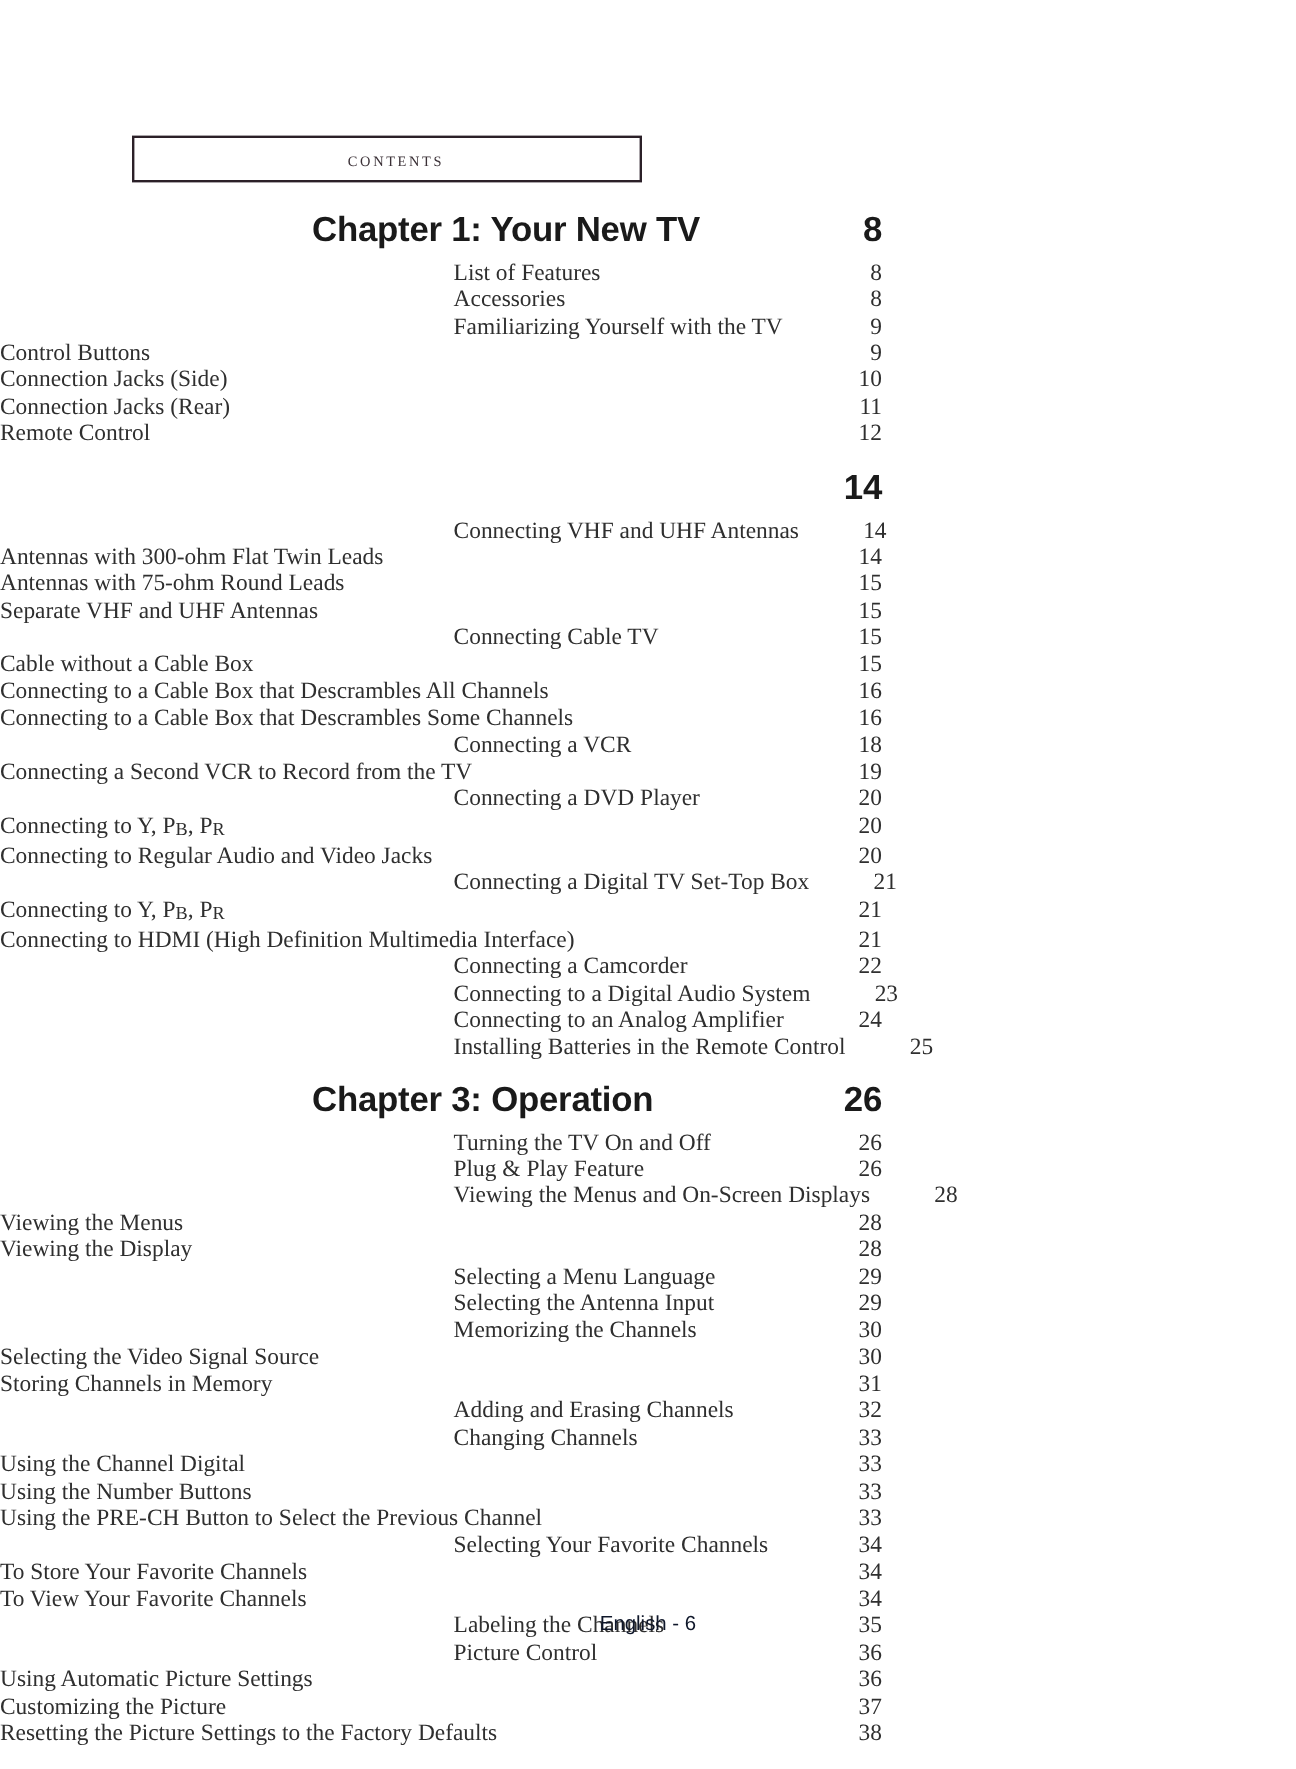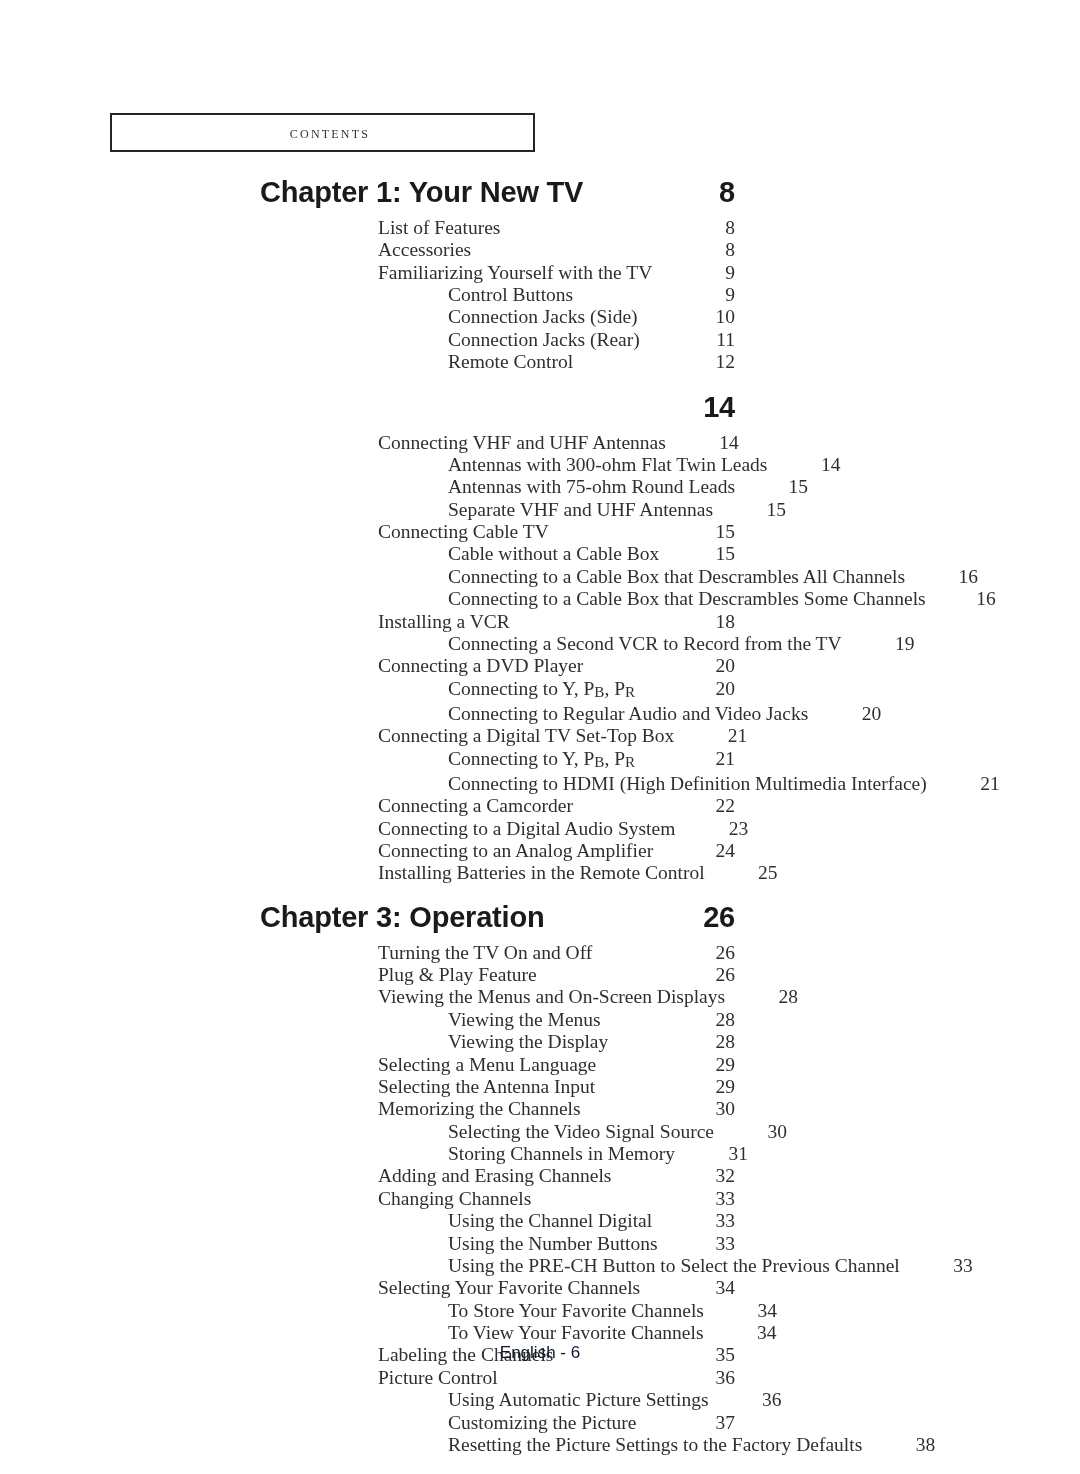--- a/index.html
+++ b/index.html
@@ -91,21 +91,21 @@
     align-items: baseline;
     margin-right: 155px;
     font-family: "Liberation Serif", serif;
     font-size: 19.5px;
     color: #2f2f2f;
     line-height: 20.6px;
     padding: 0.9px 0;
     gap: 20px;
   }
   .entry.lvl1 { margin-left: 378px; }
-  .entry.lvl2 { margin-left: 448px; }
+  .entry.lvl2 { }
 
   .entry .e-title { white-space: nowrap; }
   .entry .e-leader {
     flex: 1 1 auto;
     margin: 0 2px 0 5px;
     overflow: hidden;
     white-space: nowrap;
     font-family: "Liberation Serif", serif;
     font-size: 19.5px;
     letter-spacing: 4.2px;
@@ -230,21 +230,21 @@
         <span class="e-title">Connecting to a Cable Box that Descrambles All Channels</span>
         <span class="e-leader">. . . . . . . . . . . . . . . . . . . . . . . . . . . . . . . . . . . . . . . . . . . . . . . . . . . . . . . . . . . . . . . .</span>
         <span class="e-page">16</span>
       </div>
       <div class="entry lvl2 tight">
         <span class="e-title">Connecting to a Cable Box that Descrambles Some Channels</span>
         <span class="e-leader"></span>
         <span class="e-page">16</span>
       </div>
       <div class="entry lvl1">
-        <span class="e-title">Installing a VCR</span>
+        <span class="e-title">Connecting a VCR</span>
         <span class="e-leader">. . . . . . . . . . . . . . . . . . . . . . . . . . . . . . . . . . . . . . . . . . . . . . . . . . . . . . . . . . . . . . . .</span>
         <span class="e-page">18</span>
       </div>
       <div class="entry lvl2">
         <span class="e-title">Connecting a Second VCR to Record from the TV</span>
         <span class="e-leader">. . . . . . . . . . . . . . . . . . . . . . . . . . . . . . . . . . . . . . . . . . . . . . . . . . . . . . . . . . . . . . . .</span>
         <span class="e-page">19</span>
       </div>
       <div class="entry lvl1">
         <span class="e-title">Connecting a DVD Player</span>

